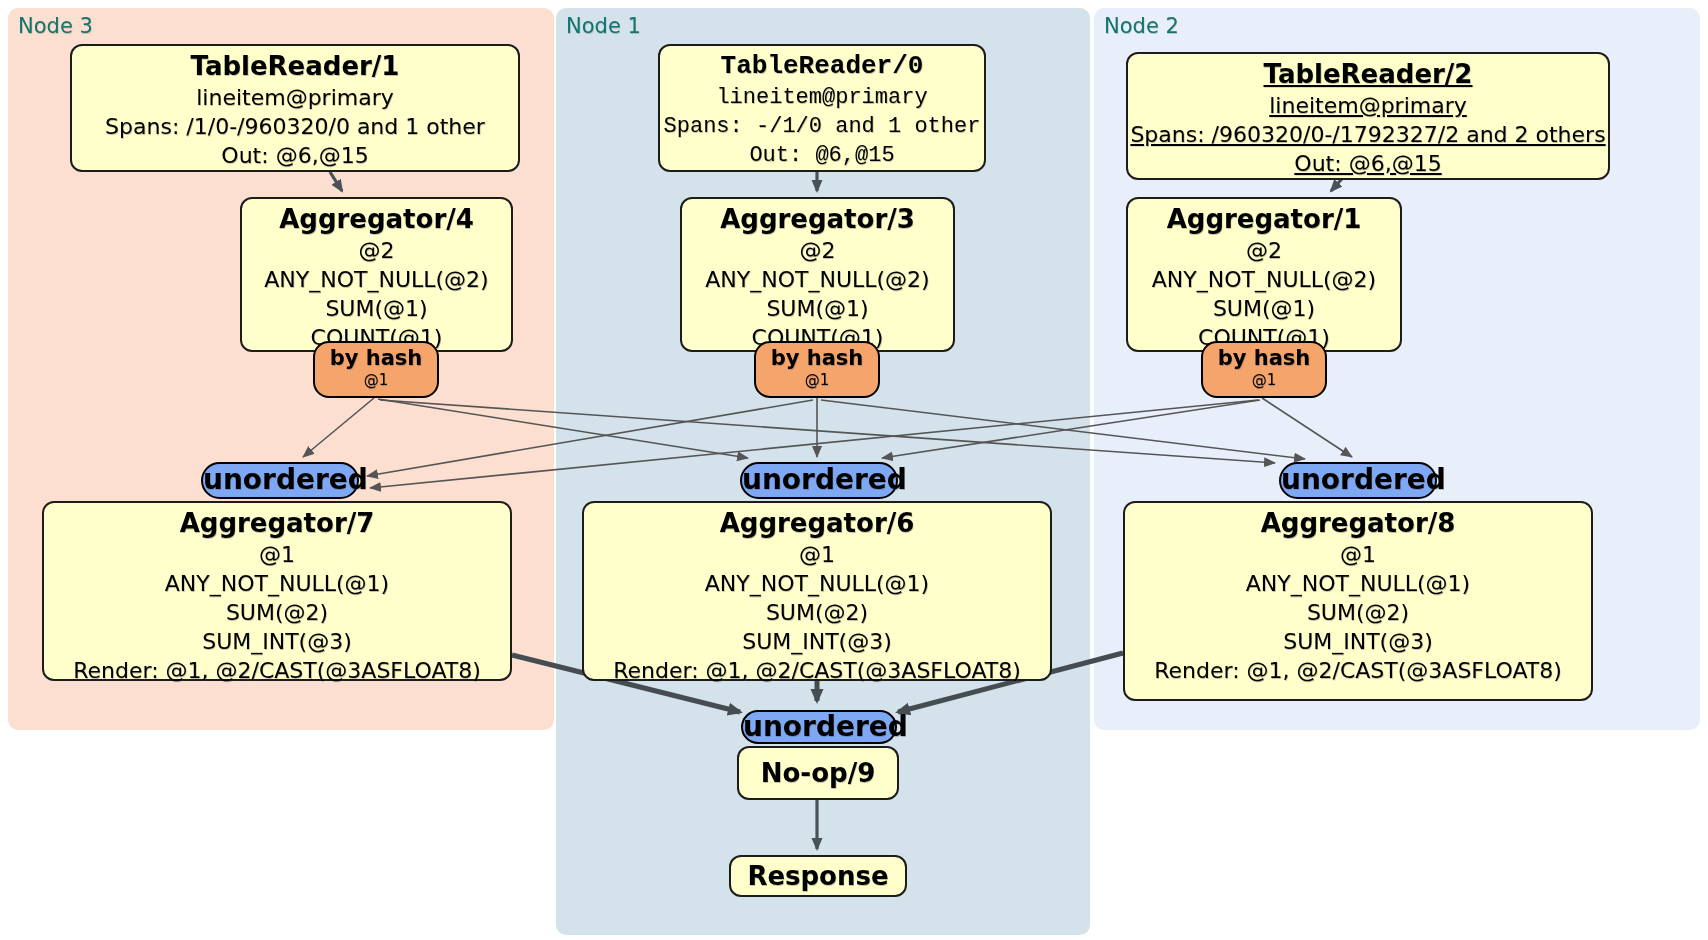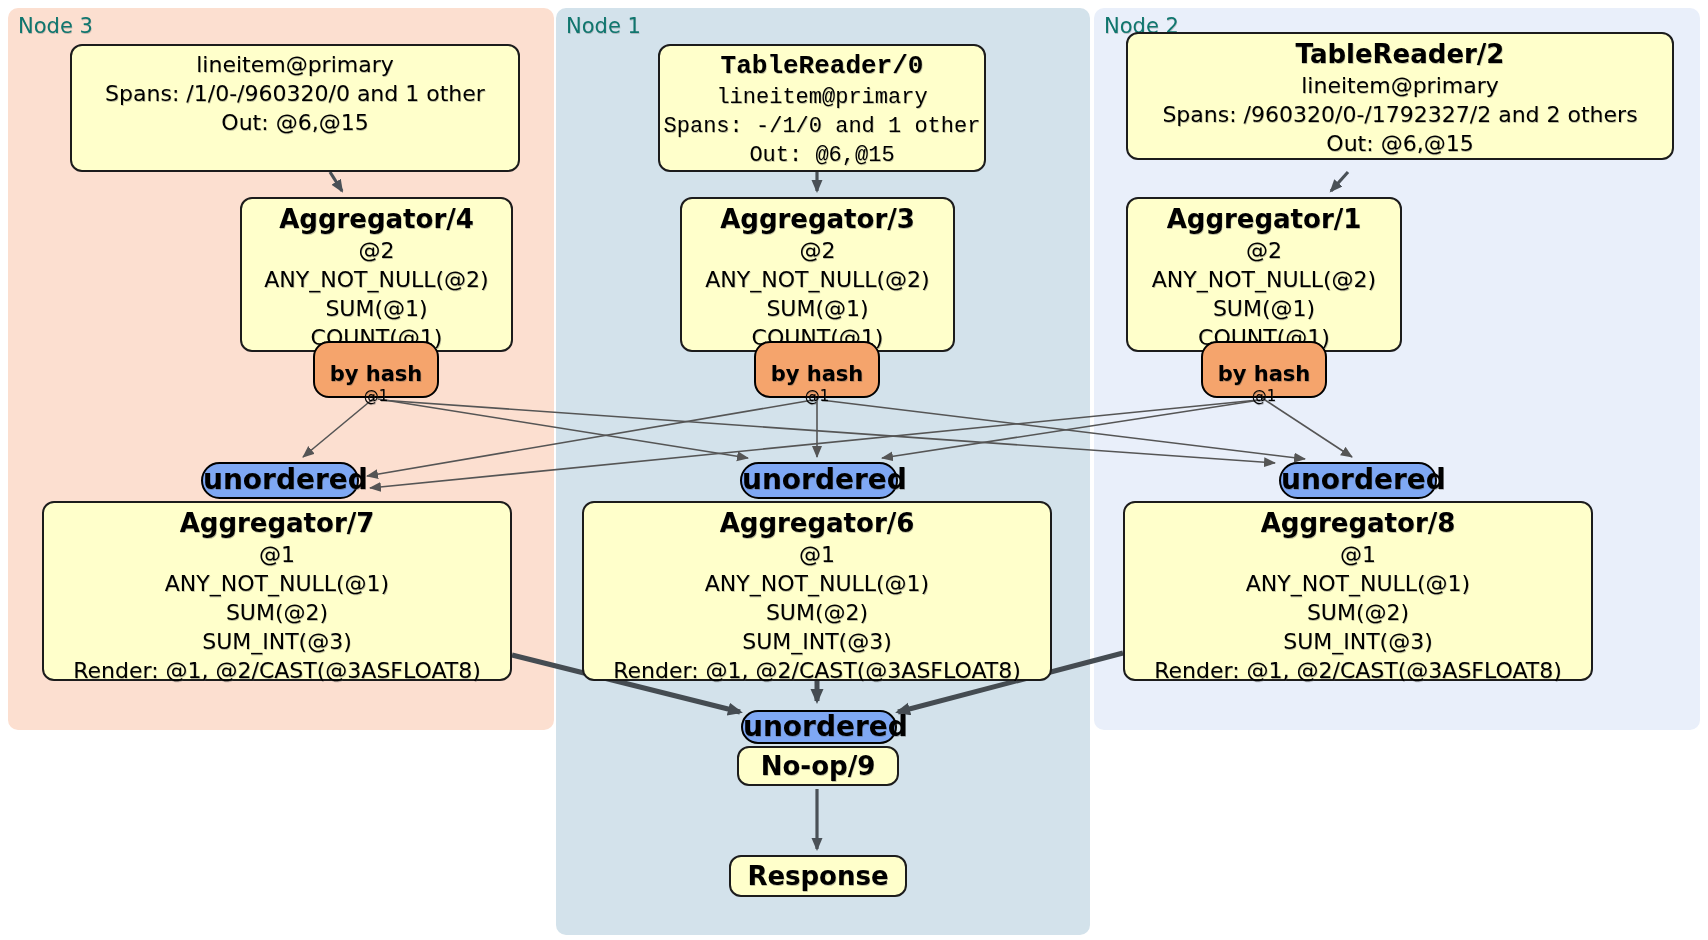--- a/index.html
+++ b/index.html
@@ -27,21 +27,21 @@
     box-sizing:border-box;padding-top:4px;
     text-shadow:0.6px 0.6px 0.6px rgba(80,80,80,.35);}
   .box .title{font-weight:bold;font-size:26px;line-height:33px;white-space:nowrap;}
   .box .line{font-size:22px;line-height:29px;white-space:nowrap;}
   .box--small{display:flex;align-items:center;justify-content:center;
     font-weight:bold;font-size:26px;padding-top:0;}
 
   .pill{position:absolute;z-index:3;border:2px solid #000;text-align:center;
     box-sizing:border-box;text-shadow:0.6px 0.6px 0.6px rgba(80,80,80,.35);}
   .hash{background:var(--router-fill);border-radius:16px;}
-  .hash .hlabel{font-weight:bold;font-size:21px;line-height:27px;margin-top:18px;}
+  .hash .hlabel{font-weight:bold;font-size:21px;line-height:27px;margin-top:2px;}
   .hash .hdetail{font-size:15px;line-height:17px;}
   .sync{background:var(--sync-fill);border-radius:20px;font-weight:bold;
     font-size:28px;line-height:32px;}
 </style>
 </head>
 <body>
 
 <div class="canvas">
 
   <div class="region" id="region-node3">
@@ -82,20 +82,21 @@
     <line class="e-thin" x1="1260" y1="400" x2="882" y2="458" marker-end="url(#mthin)"></line>
 
     <line class="e-thick" x1="512" y1="655" x2="740" y2="712" marker-end="url(#mthick)"></line>
     <line class="e-thick" x1="817" y1="681" x2="817" y2="701" marker-end="url(#mthick)"></line>
     <line class="e-thick" x1="1123" y1="653" x2="898" y2="712" marker-end="url(#mthick)"></line>
 
     <line class="e-med" x1="817" y1="789" x2="817" y2="849" marker-end="url(#mmed)"></line>
   </svg>
 
   <div class="box" style="left:70px;top:44px;width:450px;height:128px;">
+    <div class="title">TableReader/1</div>
     <div class="line">lineitem@primary</div>
     <div class="line">Spans: /1/0-/960320/0 and 1 other</div>
     <div class="line">Out: @6,@15</div>
   </div>
   <div class="box" style="left:240px;top:197px;width:273px;height:155px;">
     <div class="title">Aggregator/4</div>
     <div class="line">@2</div>
     <div class="line">ANY_NOT_NULL(@2)</div>
     <div class="line">SUM(@1)</div>
     <div class="line">COUNT(@1)</div>
@@ -138,52 +139,52 @@
   </div>
   <div class="box" style="left:582px;top:501px;width:470px;height:180px;">
     <div class="title">Aggregator/6</div>
     <div class="line">@1</div>
     <div class="line">ANY_NOT_NULL(@1)</div>
     <div class="line">SUM(@2)</div>
     <div class="line">SUM_INT(@3)</div>
     <div class="line">Render: @1, @2/CAST(@3ASFLOAT8)</div>
   </div>
 
-  <div class="box" style="left:1126px;top:32px;width:548px;height:128px;">
+  <div class="box" style="left:1126px;top:52px;width:484px;height:128px;text-decoration:underline;">
     <div class="title">TableReader/2</div>
     <div class="line">lineitem@primary</div>
     <div class="line">Spans: /960320/0-/1792327/2 and 2 others</div>
     <div class="line">Out: @6,@15</div>
   </div>
   <div class="box" style="left:1126px;top:197px;width:276px;height:155px;">
     <div class="title">Aggregator/1</div>
     <div class="line">@2</div>
     <div class="line">ANY_NOT_NULL(@2)</div>
     <div class="line">SUM(@1)</div>
     <div class="line">COUNT(@1)</div>
   </div>
   <div class="pill hash" style="left:1201px;top:341px;width:126px;height:57px;">
     <div class="hlabel">by hash</div>
     <div class="hdetail">@1</div>
   </div>
   <div class="pill sync" style="left:1279px;top:462px;width:158px;height:37px;">
     <span>unordered</span>
   </div>
-  <div class="box" style="left:1123px;top:501px;width:470px;height:180px;">
+  <div class="box" style="left:1123px;top:501px;width:470px;height:200px;">
     <div class="title">Aggregator/8</div>
     <div class="line">@1</div>
     <div class="line">ANY_NOT_NULL(@1)</div>
     <div class="line">SUM(@2)</div>
     <div class="line">SUM_INT(@3)</div>
     <div class="line">Render: @1, @2/CAST(@3ASFLOAT8)</div>
   </div>
 
   <div class="pill sync" style="left:741px;top:710px;width:156px;height:34px;line-height:29px;">
     <span>unordered</span>
   </div>
-  <div class="box box--small" style="left:737px;top:746px;width:162px;height:40px;">
+  <div class="box box--small" style="left:737px;top:746px;width:162px;height:54px;">
     <span>No-op/9</span>
   </div>
   <div class="box box--small" style="left:729px;top:855px;width:178px;height:42px;">
     <span>Response</span>
   </div>
 
 </div>
 
 </body></html>

